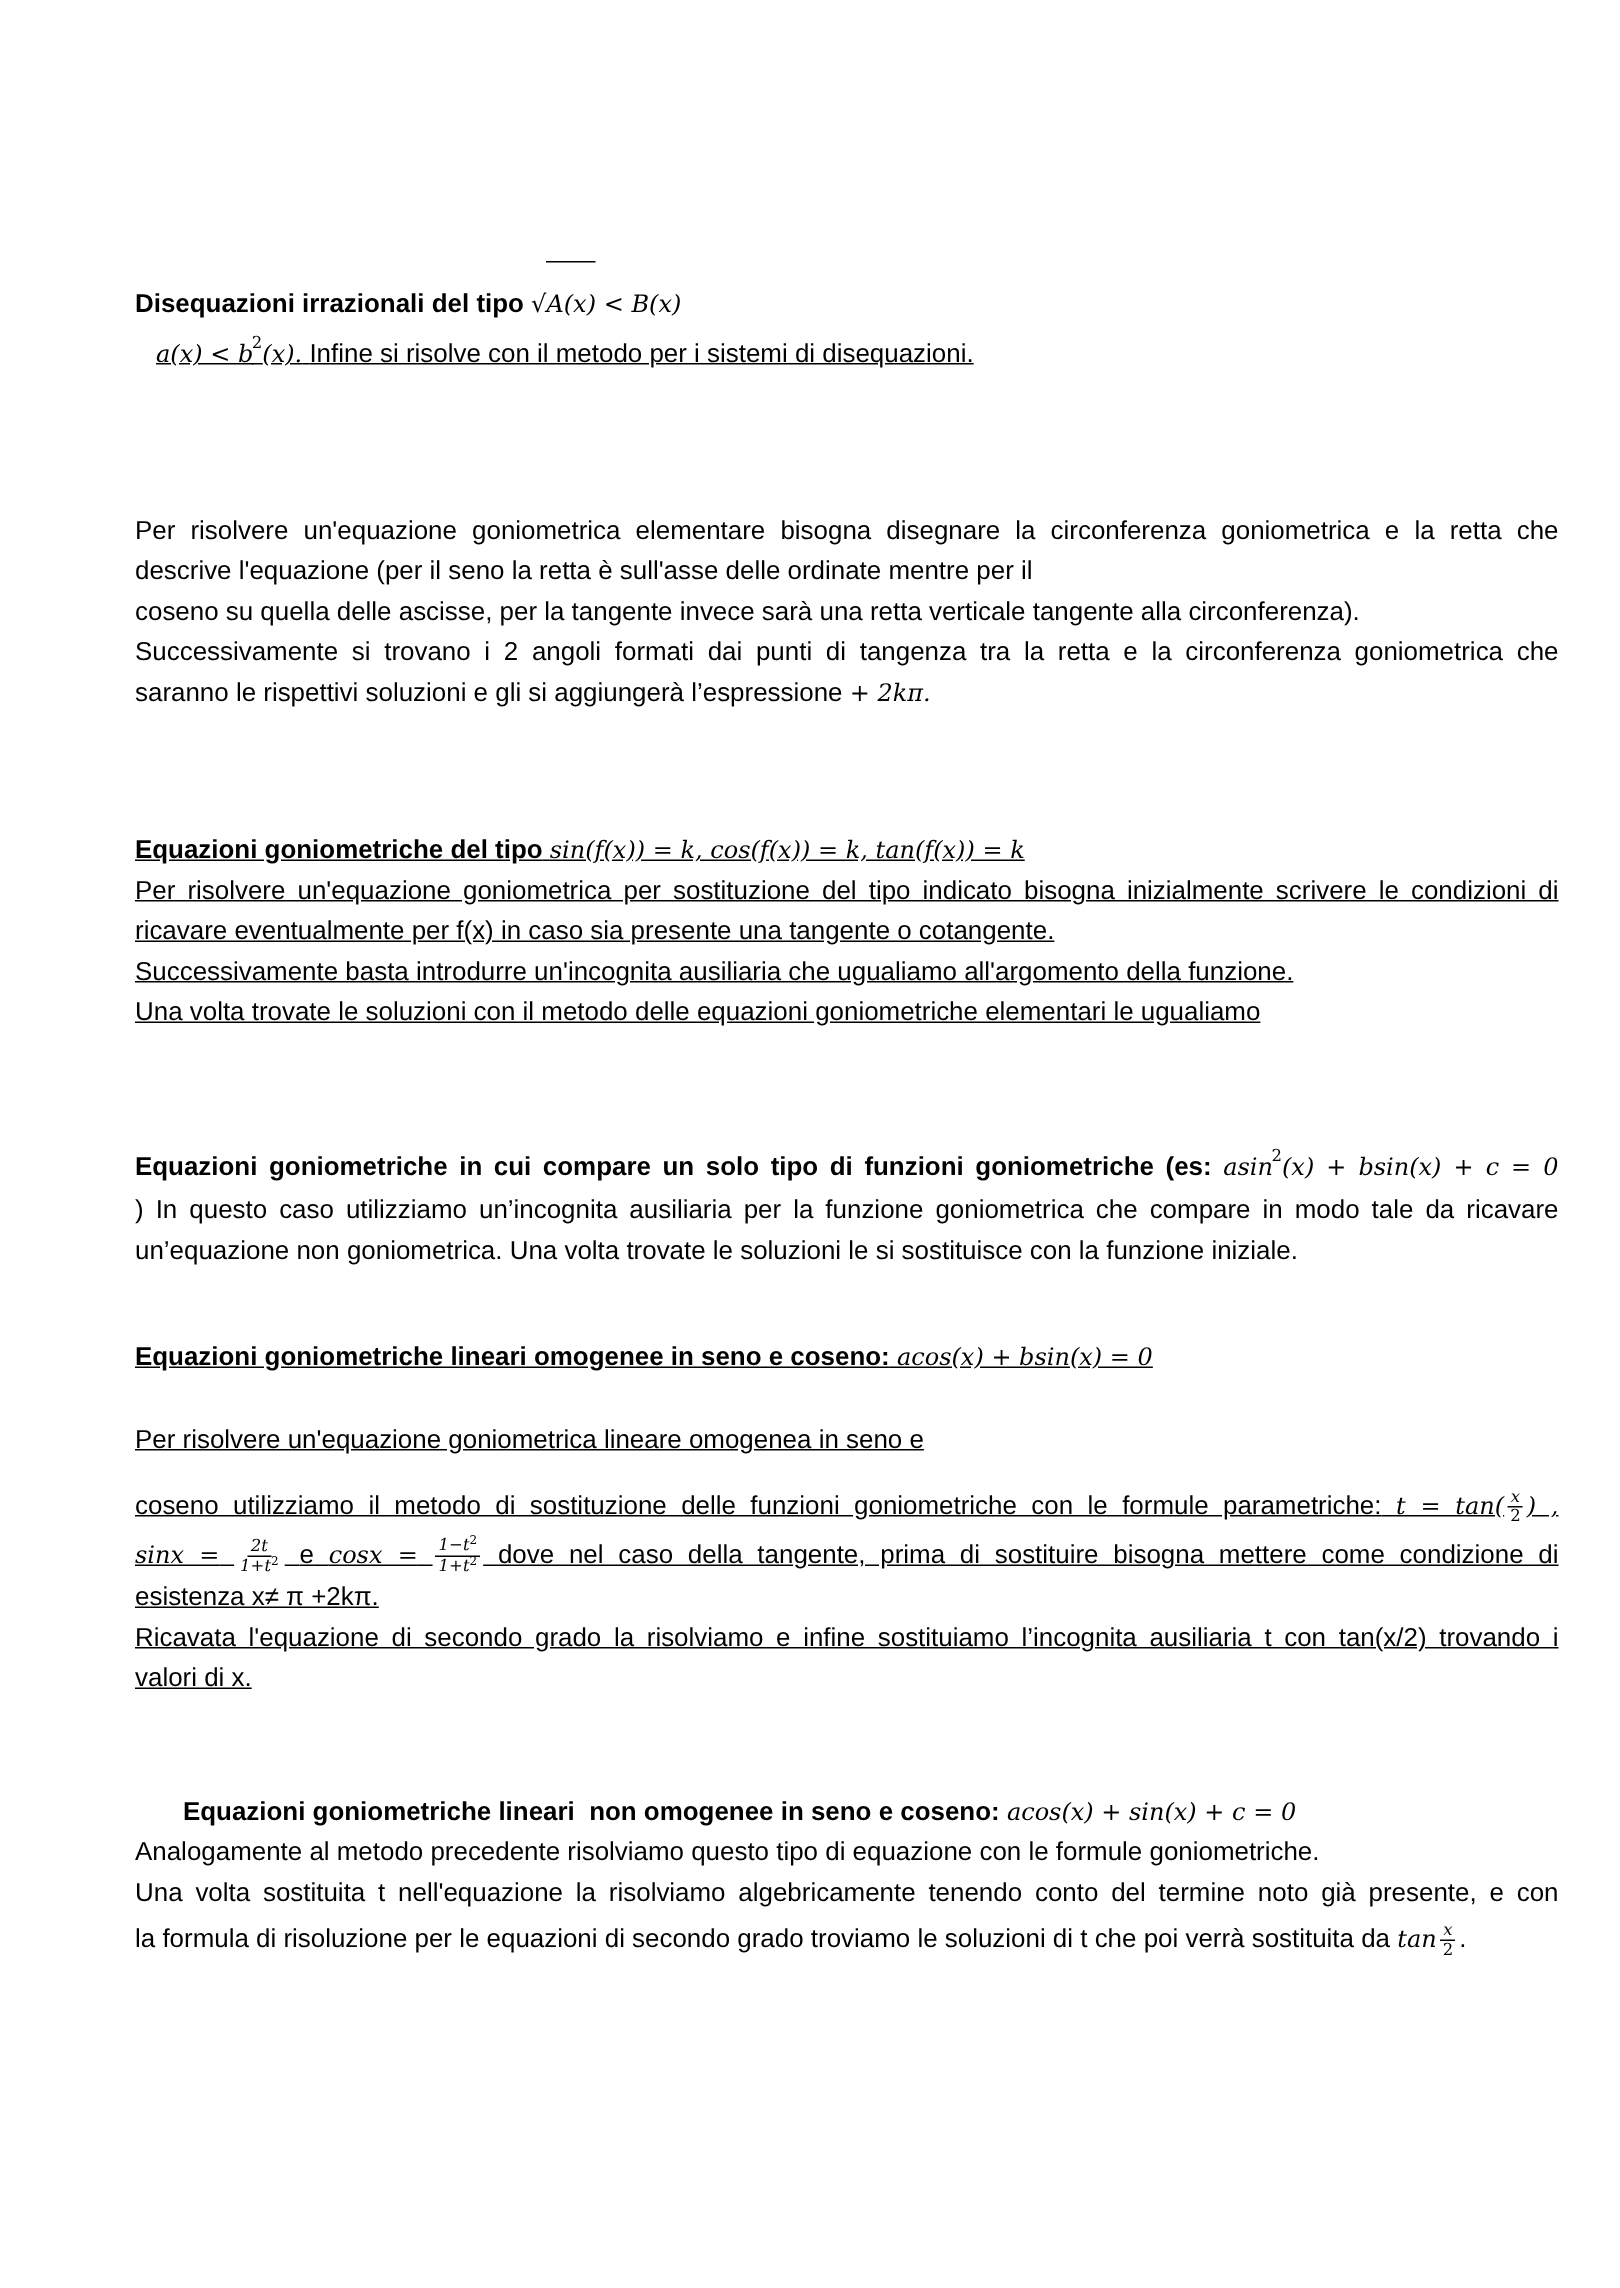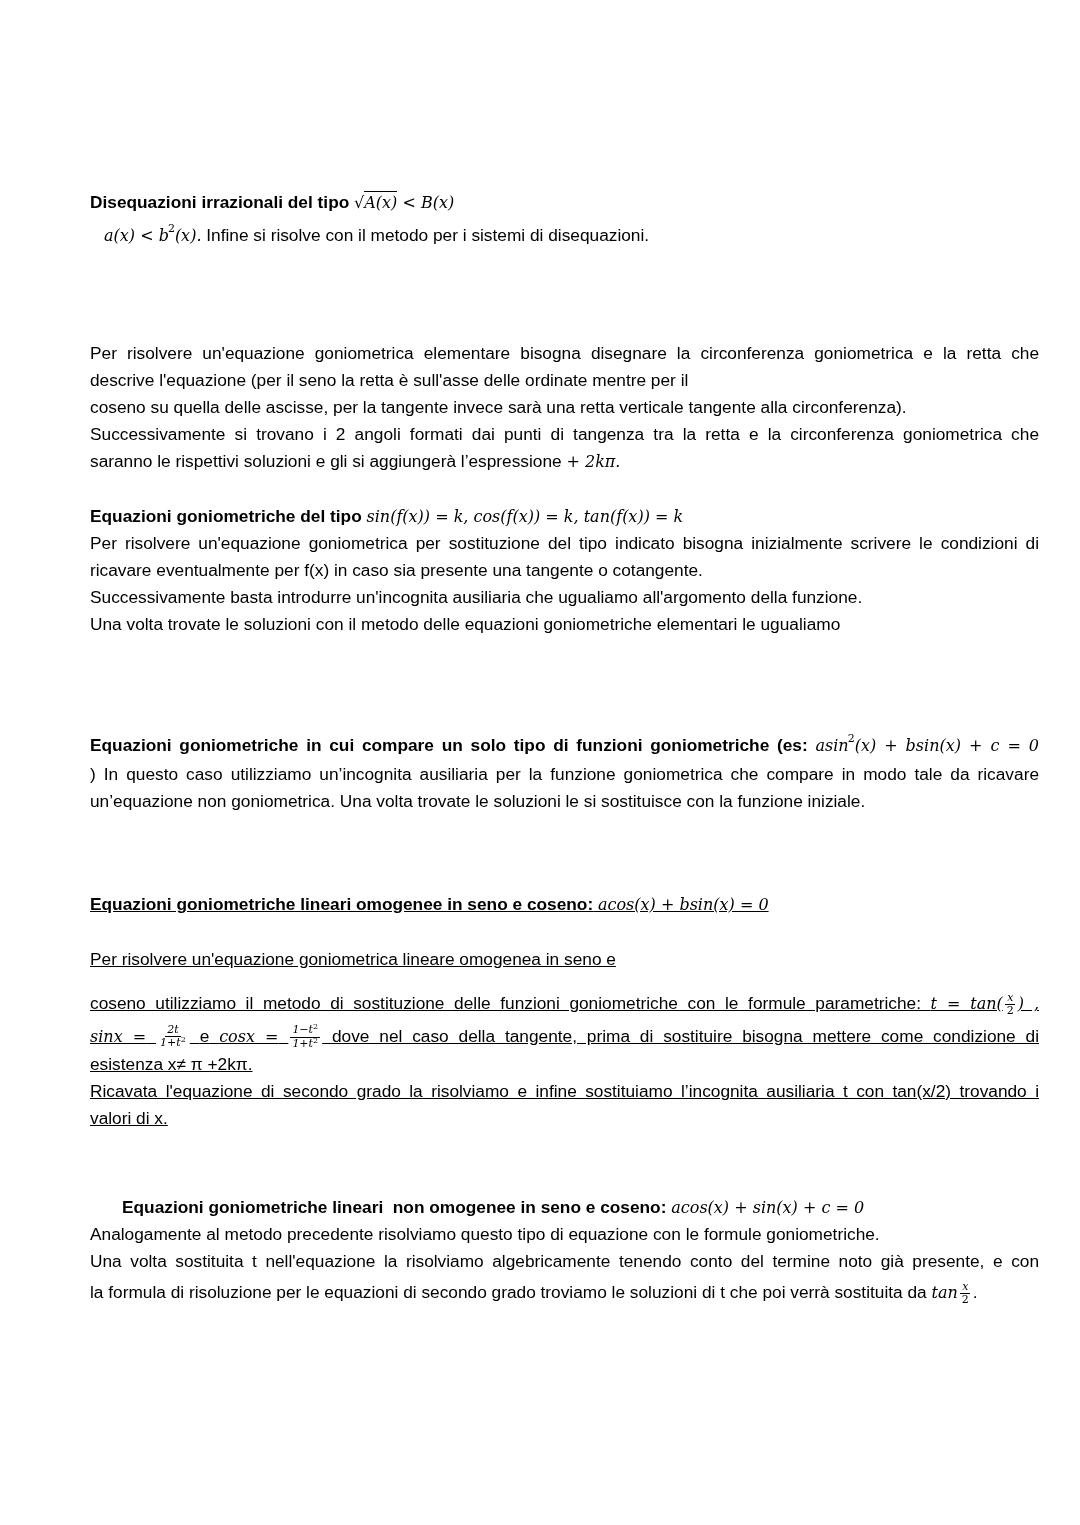--- a/index.html
+++ b/index.html
@@ -9,68 +9,68 @@
   }
   .page { position: absolute; left: 90px; top: 0; width: 949px; }
   .section { position: absolute; left: 0; width: 949px; }
   .h { font-weight: bold; font-size: 17.3px; line-height: 27px; white-space: nowrap; }
   .p { line-height: 27px; font-size: 17.3px; }
   .j { text-align: justify; text-align-last: justify; }
   .m { font-family: "DejaVu Serif", "Liberation Serif", serif; font-style: italic; font-weight: normal; font-size: 16px; }
   .sup { font-size: 11px; position: relative; top: -9px; margin-left: -1px; font-family: "DejaVu Serif", serif; font-style: normal; }
   .sqrt { display: inline-block; position: relative; }
   .sqrt .rad { font-family: "DejaVu Serif", serif; font-size: 16px; font-style: normal; }
-  .sqrt .body { border-top: 1px solid #000; padding-top: 1px; }
+  .sqrt .body { border-top: 1px solid #000; padding-top: 18px; }
   .frac { display: inline-flex; flex-direction: column; align-items: center; vertical-align: middle; font-family: "DejaVu Serif", serif; font-style: italic; font-size: 11px; line-height: 12px; margin: 0 2px; }
   .frac .num { border-bottom: 1px solid #000; padding: 0 2px; }
   .frac .den { padding: 0 2px; }
   .frac .fsup { font-size: 8px; position: relative; top: -4px; font-style: normal; }
 </style>
 </head>
 <body>
 
 <div class="page">
 
   <div class="section" style="top:189px;">
     <div class="h">
       <span>Disequazioni irrazionali del tipo</span>
       <span class="m">
         <span class="sqrt"><span class="rad">√</span><span class="body">A(x)</span></span>
         <span>&lt; B(x)</span>
       </span>
     </div>
-    <div class="p" style="margin-top:6px; padding-left:14px;">
+    <div class="p" style="margin-top:6px; padding-left:14px;text-decoration:underline;">
       <span class="m"><span>a(x) &lt; b</span><span class="sup">2</span><span>(x).</span></span>
       <span>Infine si risolve con il metodo per i sistemi di disequazioni.</span>
     </div>
   </div>
 
   <div class="section" style="top:340px;">
     <div class="p j">Per risolvere un'equazione goniometrica elementare bisogna disegnare la circonferenza goniometrica e la retta che</div>
     <div class="p">descrive  l'equazione (per il seno la retta è sull'asse delle ordinate mentre per il</div>
     <div class="p">coseno su quella delle ascisse, per la tangente invece sarà una retta verticale tangente alla circonferenza).</div>
     <div class="p j">Successivamente si trovano i 2 angoli formati dai punti di tangenza tra la retta e la circonferenza goniometrica che</div>
     <div class="p">
       <span>saranno le rispettivi soluzioni e gli si aggiungerà l’espressione</span>
       <span class="m">+ 2kπ.</span>
     </div>
   </div>
 
-  <div class="section" style="top:503px;">
+  <div class="section" style="top:553px;text-decoration:underline;">
     <div class="h">
       <span>Equazioni goniometriche del tipo</span>
       <span class="m">sin(f(x)) = k, cos(f(x)) = k, tan(f(x)) = k</span>
     </div>
     <div class="p j">Per risolvere un'equazione goniometrica per sostituzione del tipo indicato bisogna inizialmente scrivere le condizioni di</div>
     <div class="p">ricavare eventualmente per f(x) in caso sia presente una tangente o cotangente.</div>
     <div class="p">Successivamente basta introdurre un'incognita ausiliaria che ugualiamo all'argomento della funzione.</div>
     <div class="p">Una volta trovate le soluzioni con il metodo delle equazioni goniometriche elementari le ugualiamo</div>
   </div>
 
-  <div class="section" style="top:732px;">
+  <div class="section" style="top:764px;">
     <div class="h j" style="white-space:normal;">
       <span>Equazioni goniometriche in cui compare un solo tipo di funzioni goniometriche (es:</span>
       <span class="m"><span>asin</span><span class="sup">2</span><span>(x) + bsin(x) + c = 0</span></span>
     </div>
     <div class="p j">) In questo caso utilizziamo un’incognita ausiliaria per la funzione goniometrica che compare in modo tale da ricavare</div>
     <div class="p">un’equazione non goniometrica. Una volta trovate le soluzioni le si sostituisce con la funzione iniziale.</div>
   </div>
 
   <div class="section" style="top:891px;text-decoration:underline;">
     <div class="h">

